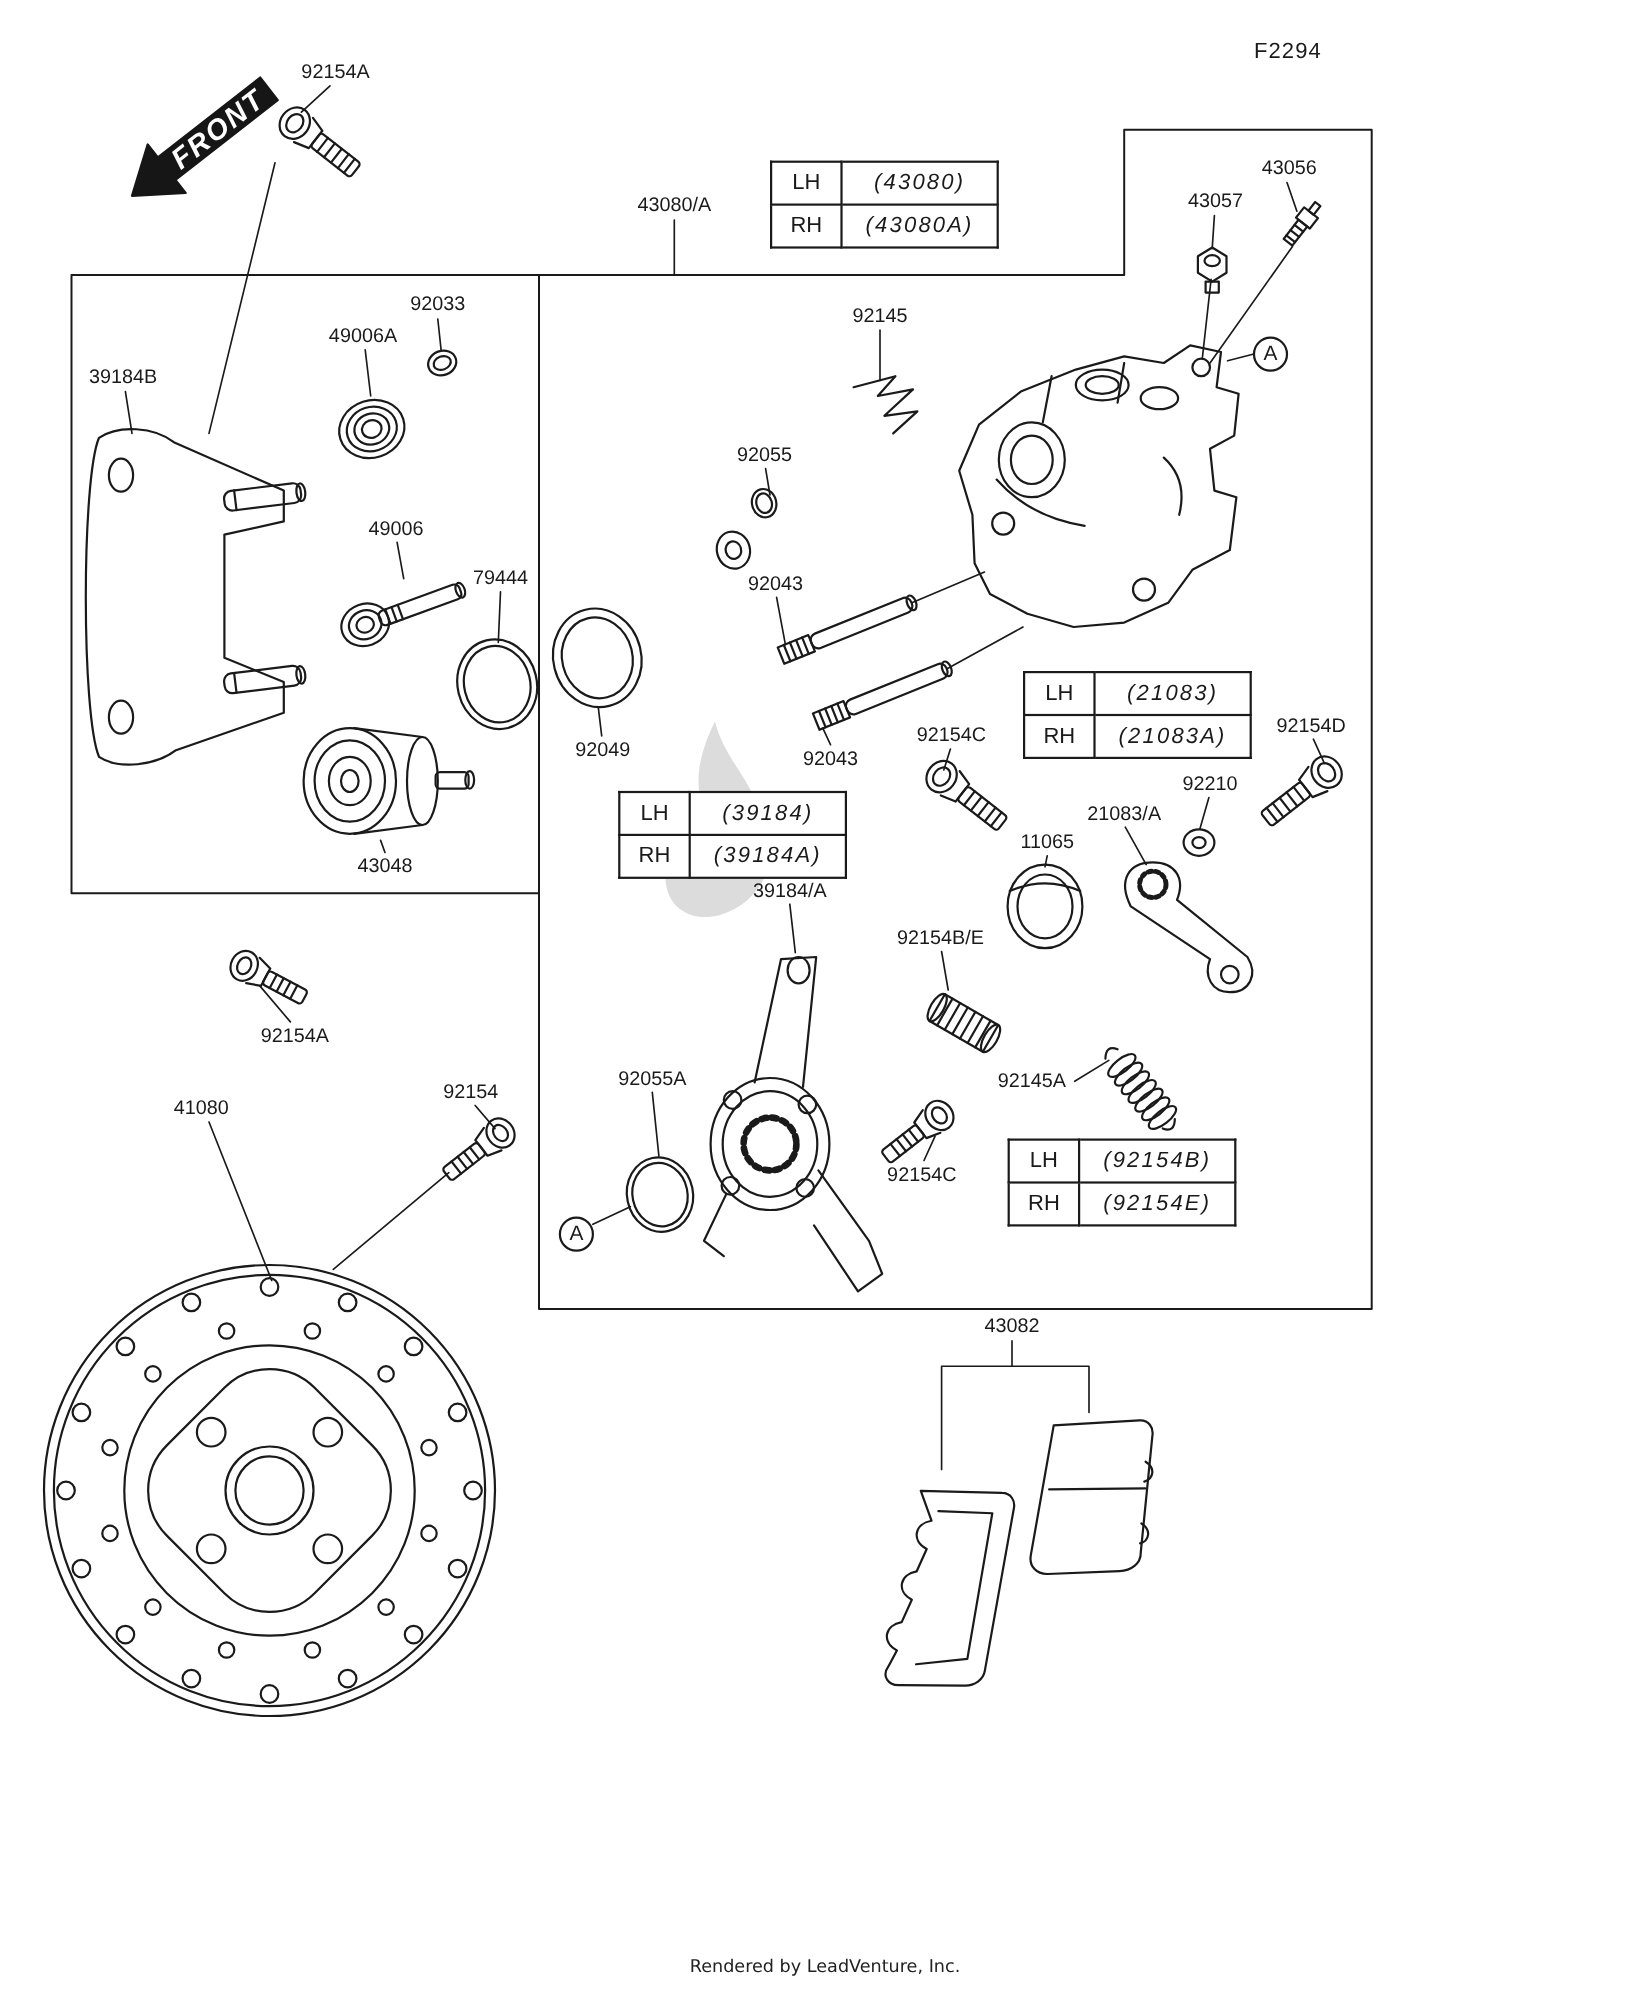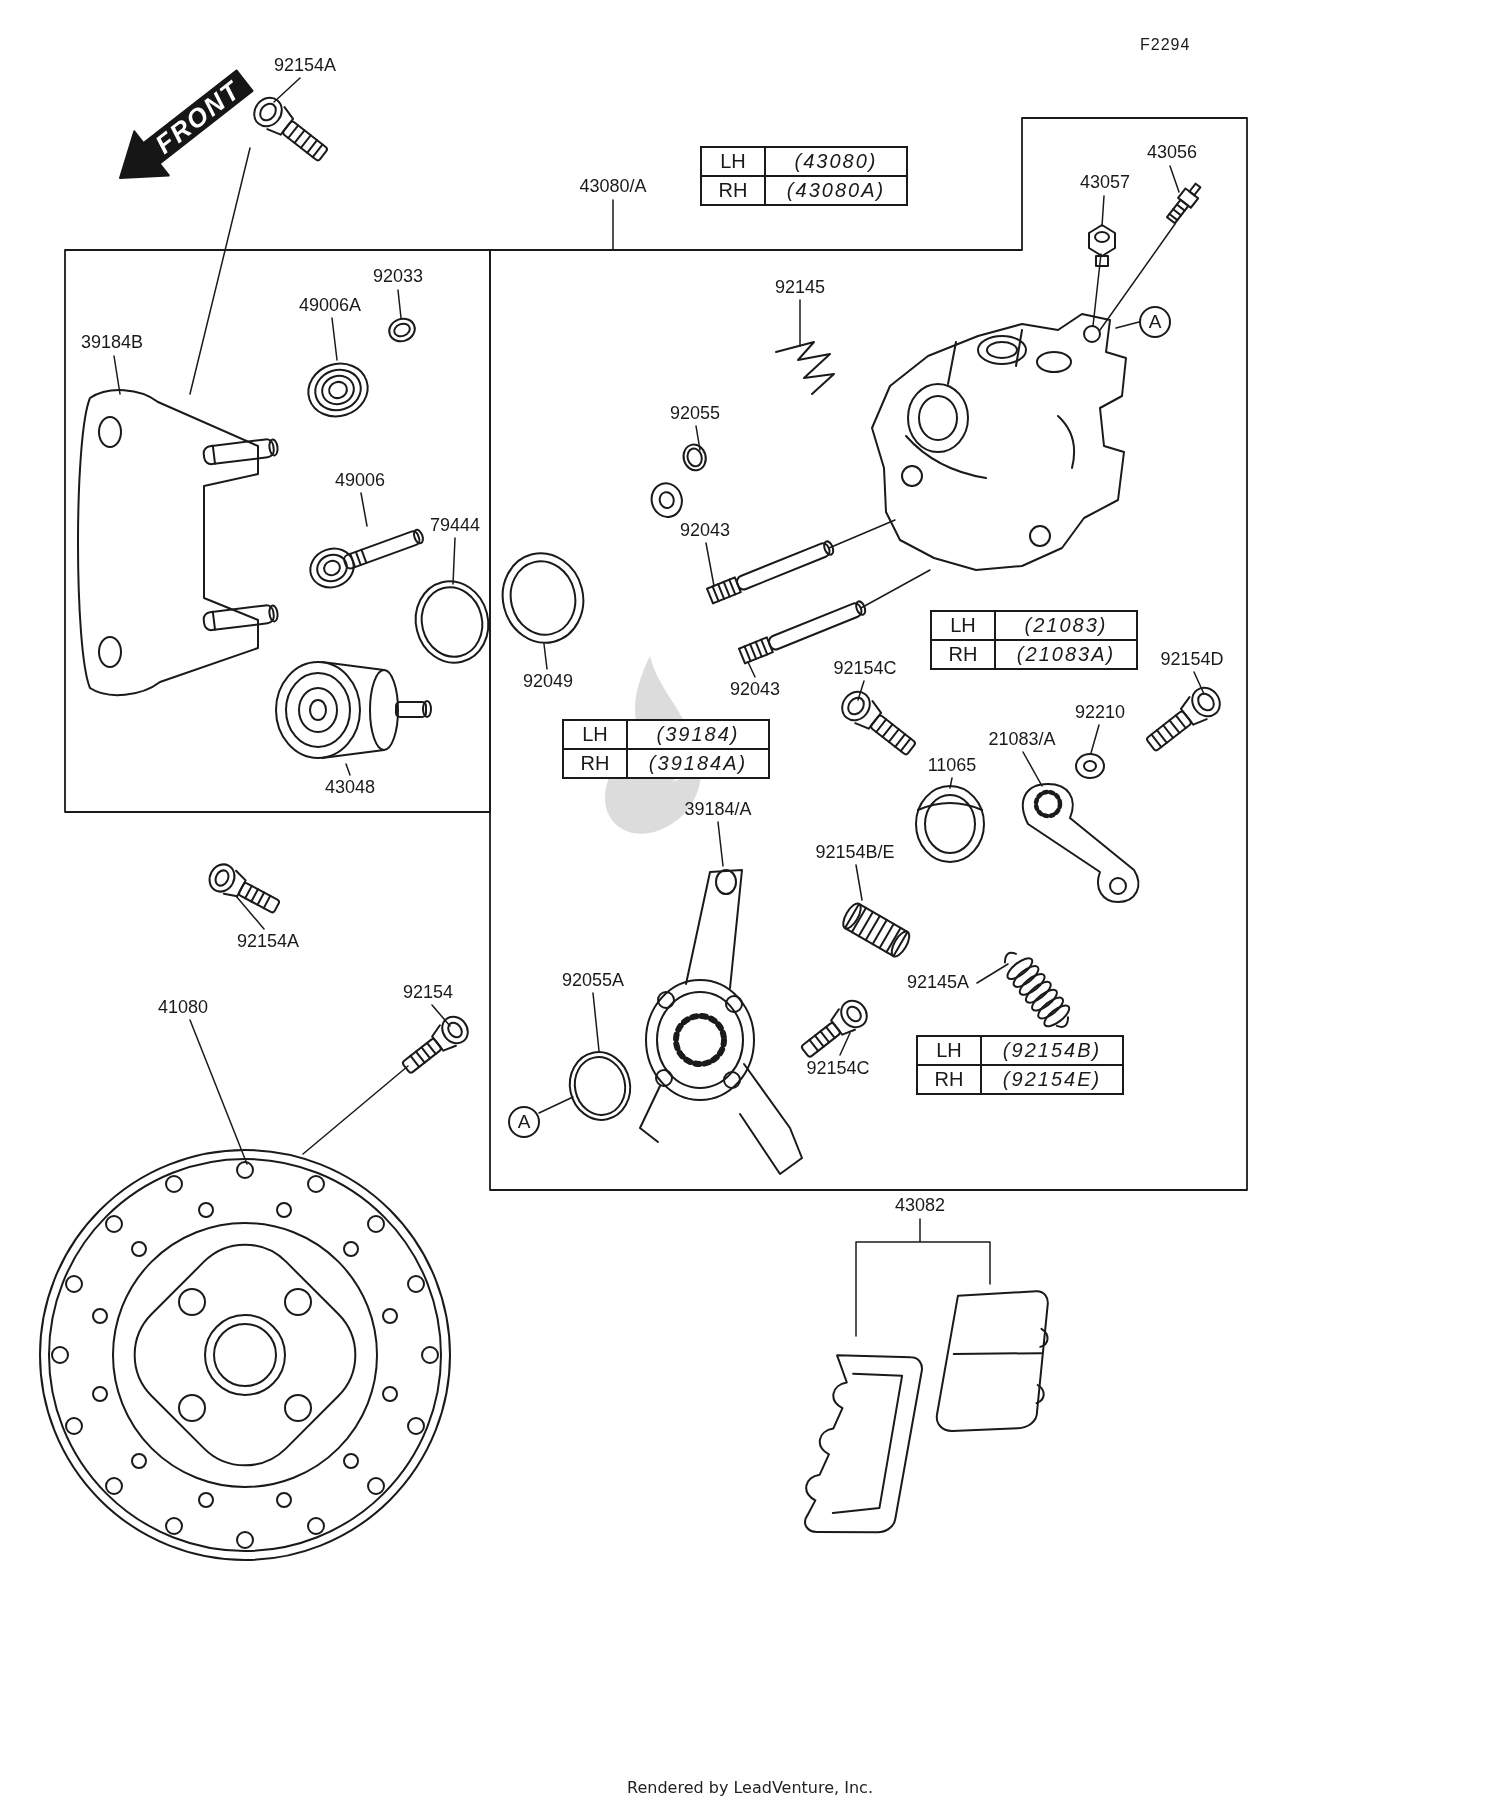--- a/index.html
+++ b/index.html
@@ -21,23 +21,23 @@
   .dsvg .solid { fill:#161616 !important; stroke:#161616 !important; }
   .dsvg .leader { stroke-width:1.5; }
   .dsvg .boxline { stroke-width:1.8; }
   .dsvg .spline { stroke-dasharray:4.5 5; stroke-width:6 !important; }
   .dsvg .spline-sm { stroke-dasharray:3 3.5; stroke-width:4.5 !important; }
   .dsvg text { fill:#ffffff; stroke:none; font-family:"Liberation Sans", sans-serif; }
   .part-label {
     position:absolute; transform:translateX(-50%); font-size:18px; z-index:2;
     white-space:nowrap; cursor:pointer;
   }
-  .figure-code { position:absolute; left:1140px; top:36px; font-size:16px; letter-spacing:1px; z-index:2; }
+  .figure-code { position:absolute; left:1140px; top:36px; font-size:20px; letter-spacing:1px; z-index:2; }
   .lr-table { position:absolute; border-collapse:collapse; z-index:2; background:#fff; }
-  .lr-table td { border:2px solid #1a1a1a; font-size:20px; text-align:center; padding:1px 6px; height:29px; }
+  .lr-table td { border:2px solid #1a1a1a; font-size:20px; text-align:center; padding:1px 6px; height:39px; }
   .lr-table td.side { width:64px; }
   .lr-table td.val  { width:142px; letter-spacing:2px;font-style:italic; }
   .callout-circle {
     position:absolute; width:32px; height:32px; border:2px solid #1a1a1a; border-radius:50%;
     text-align:center; line-height:28px; font-size:19px; z-index:2; background:#fff;
     transform:translate(-50%,-50%);
   }
   .footer {
     position:absolute; left:750px; top:1778px; transform:translateX(-50%);
     font-size:16px; color:#222; z-index:2; font-family:"DejaVu Sans", sans-serif;

